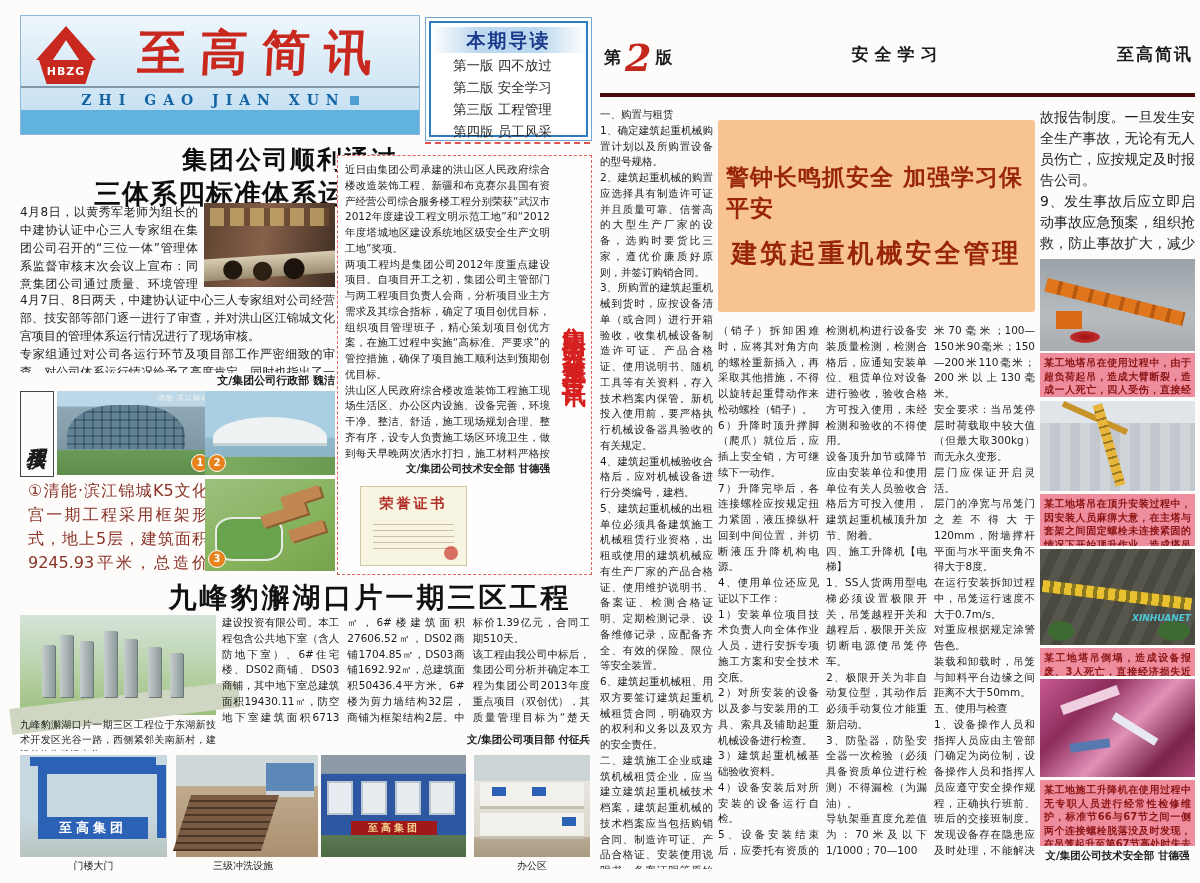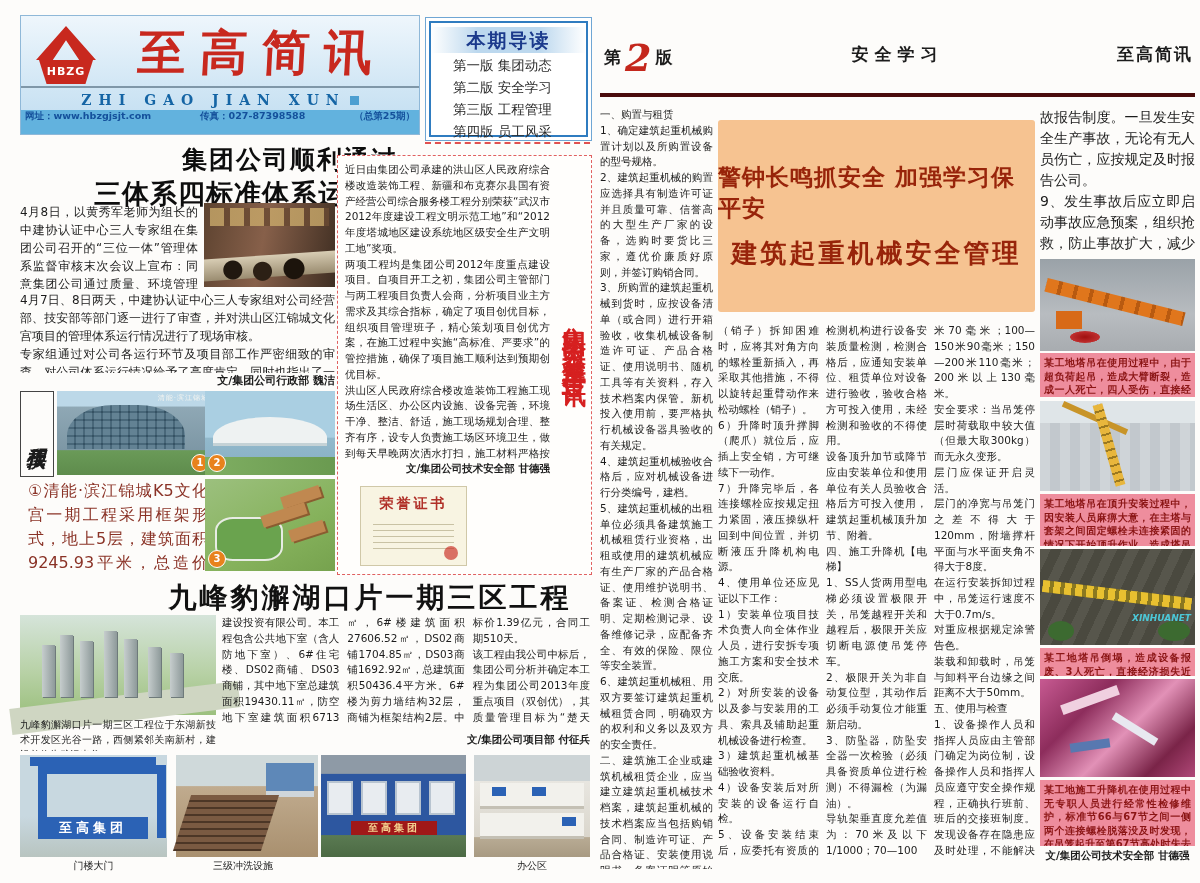--- a/index.html
+++ b/index.html
@@ -116,21 +116,21 @@
   #p2hd{left:0;top:6px;width:595px;height:64px;}
   #p2hd .pg{position:absolute;left:4px;top:14px;font-size:17px;font-weight:bold;}
   #p2hd .num{font-family:"DejaVu Serif","Liberation Serif",serif;font-style:italic;font-size:38px;
         color:#c4271c;font-weight:bold;vertical-align:-8px;padding:0 4px;}
   #p2hd .sec{position:absolute;left:0;width:595px;top:22px;text-align:center;font-size:17px;font-weight:bold;letter-spacing:6px;}
   #p2hd .br{position:absolute;right:2px;top:22px;font-size:17px;font-weight:bold;letter-spacing:2px;}
   #p2rule{left:0;top:78px;width:595px;height:4px;background:#4a0c0c;}
   #p2c1{left:0;top:92px;width:113px;height:762px;font-size:10.5px;}
   #p2hbox{left:118px;top:105px;width:317px;height:192px;background:#f6c391;border-radius:3px;
         display:flex;flex-direction:column;justify-content:center;align-items:center;}
-  #p2hbox .l1{font-size:23px;font-weight:bold;color:#98240a;letter-spacing:1px;}
+  #p2hbox .l1{font-size:23px;font-weight:bold;color:#98240a;letter-spacing:1px;padding-left:8px;}
   #p2hbox .l2{font-size:26px;font-weight:bold;color:#98240a;letter-spacing:3px;margin-top:12px;}
   #p2mid{left:118px;top:308px;width:317px;height:546px;font-size:10.5px;column-count:3;column-gap:7px;}
   #p2r{left:440px;top:92px;width:155px;height:768px;}
   #p2rtxt{left:0;top:0;width:155px;height:148px;font-size:14px;}
   .pcap{position:absolute;left:0;width:155px;background:#ee8d9d;color:#8b1515;font-size:10px;font-weight:bold;
         line-height:1.35;padding:3px 4px;box-sizing:border-box;text-align:justify;overflow:hidden;}
   #cr1{left:0;top:152px;width:155px;height:92px;background:linear-gradient(#9aa2a8,#b8bcc0 60%,#a8acb0);}
   #cr1 .boom{position:absolute;left:4px;top:36px;width:142px;height:14px;transform:rotate(14deg);
         background:repeating-linear-gradient(90deg,#e0761c 0 12px,#b85a10 12px 16px);}
   #cr1 .cab{position:absolute;left:16px;top:52px;width:26px;height:18px;background:#d86a18;}
@@ -162,32 +162,27 @@
   <div id="p1" class="abs">
 
     <div id="mast" class="abs">
       <div id="logo" class="abs">
         <div class="roof"></div>
         <div class="base">HBZG</div>
       </div>
       <div id="mast-title" class="abs serif">至高简讯</div>
       <div id="mast-pinyin" class="abs serif"><span>ZHI GAO JIAN XUN</span><span class="sq"></span></div>
       <div id="mast-bar" class="abs">
-        <div class="row">
-          <span>网址：www.hbzgjsjt.com</span>
-          <span>传真：027-87398588</span>
-          <span>（总第25期）</span>
-        </div>
       </div>
     </div>
 
     <div id="toc" class="abs">
       <div class="inner">
         <div class="t serif">本期导读</div>
-        <div class="it serif">第一版 集团动态</div>
+        <div class="it serif">第一版 四不放过</div>
         <div class="it serif">第二版 安全学习</div>
         <div class="it serif">第三版 工程管理</div>
         <div class="it serif">第四版 员工风采</div>
       </div>
     </div>
     <div id="toc-dash" class="abs"></div>
 
     <div id="a1h" class="abs">
       <div class="l1">集团公司顺利通过</div>
       <div class="l2">三体系四标准体系运行监督审核</div>

